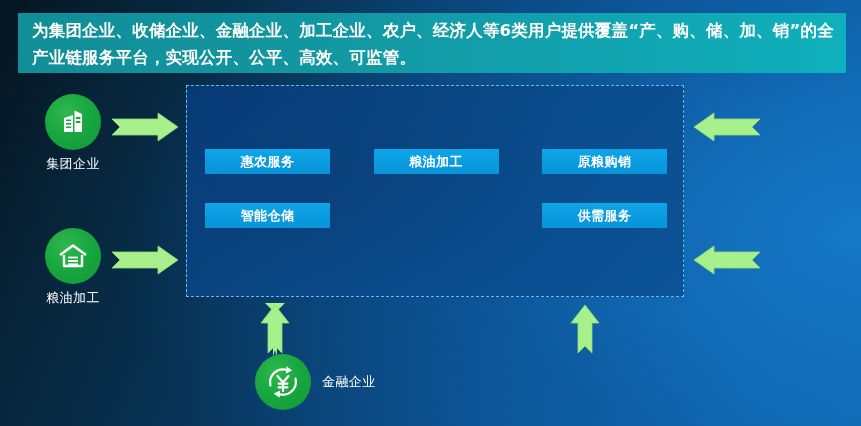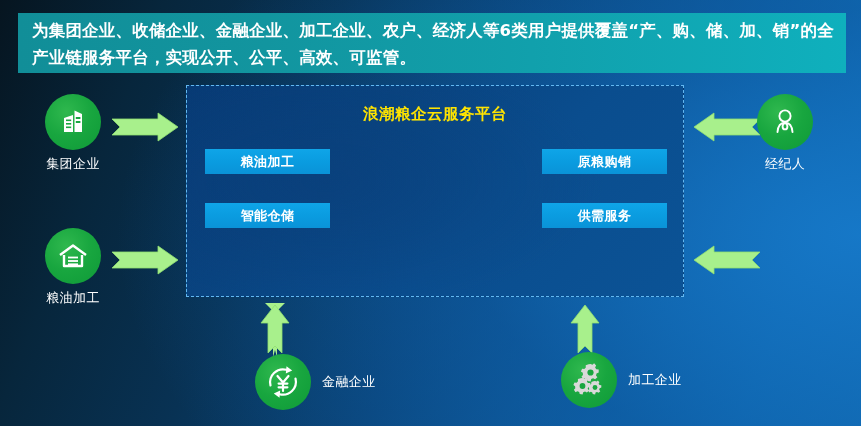--- a/index.html
+++ b/index.html
@@ -124,23 +124,23 @@
 </head>
 <body>
 
 <div id="stage">
 
   <div id="banner">
     <div class="btxt">为集团企业、收储企业、金融企业、加工企业、农户、经济人等6类用户提供覆盖“产、购、储、加、销”的全产业链服务平台，实现公开、公平、高效、可监管。</div>
   </div>
 
   <div id="panel">
-    <div id="panel-title">浪潮粮企云服务平台</div>
 
     <div class="svc-row" id="svc-row-0">
+      <div class="svc-box">惠农服务</div>
       <div class="svc-box">粮油加工</div>
       <div class="svc-box">原粮购销</div>
     </div>
 
     <div class="svc-row" id="svc-row-1">
       <div class="svc-box">智能仓储</div>
       <div class="svc-box">供需服务</div>
     </div>
   </div>
 
@@ -189,32 +189,20 @@
       <polygon points="0,7 8,15 0,23 46,23 46,29 66,15 46,1 46,7" fill="#a8f08c" stroke="#8fe070" stroke-width="0.8"></polygon>
     </svg>
   </div>
 
   <div class="arrow" style="left:692px; top:112px;">
     <svg width="68" height="30" viewBox="0 0 68 30">
       <polygon points="68,7 60,15 68,23 22,23 22,29 2,15 22,1 22,7" fill="#a8f08c" stroke="#8fe070" stroke-width="0.8"></polygon>
     </svg>
   </div>
 
-  <div class="node vert" style="left:757px; top:94px; width:56px;">
-    <div class="circ">
-      <svg width="34" height="34" viewBox="0 0 34 34">
-        <g fill="none" stroke="#ffffff" stroke-width="1.9" stroke-linecap="round">
-          <circle cx="17" cy="11" r="5.6"></circle>
-          <path d="M9.5 27 C10 20.5 13.3 17.6 17 17.6 C20.7 17.6 24 20.5 24.5 27"></path>
-          <ellipse cx="17" cy="21.4" rx="2.4" ry="3"></ellipse>
-        </g>
-      </svg>
-    </div>
-    <div class="node-label">经纪人</div>
-  </div>
 
   <div class="arrow" style="left:692px; top:245px;">
     <svg width="68" height="30" viewBox="0 0 68 30">
       <polygon points="68,7 60,15 68,23 22,23 22,29 2,15 22,1 22,7" fill="#a8f08c" stroke="#8fe070" stroke-width="0.8"></polygon>
     </svg>
   </div>
 
 
   <div class="arrow" style="left:258px; top:303px;">
     <svg width="34" height="56" viewBox="0 0 34 56">
@@ -242,35 +230,14 @@
     </div>
     <div class="node-label side">金融企业</div>
   </div>
 
   <div class="arrow" style="left:568px; top:303px;">
     <svg width="34" height="56" viewBox="0 0 34 56">
       <polygon points="17,2 31,20 24,20 24,50 17,43 10,50 10,20 3,20" fill="#a8f08c" stroke="#8fe070" stroke-width="0.8"></polygon>
     </svg>
   </div>
 
-  <div class="node horiz" style="left:561px; top:352px;">
-    <div class="circ">
-      <svg width="40" height="40" viewBox="0 0 40 40">
-        <g fill="#d9d9d9">
-          <g transform="translate(21.5,12.5)">
-            <path d="M0,-8.4 L2,-7.7 L3.6,-9.2 L5.6,-6.9 L4.6,-4.9 L5.8,-3.2 L8.2,-3.1 L8.2,0 L6,0.9 L5.5,2.9 L6.9,4.8 L4.6,6.8 L2.6,5.8 L0.7,6.6 L0.1,8.9 L-2.9,8.5 L-3.5,6.3 L-5.4,5.4 L-7.4,6.5 L-9,4 L-7.5,2.4 L-7.7,0.3 L-9.6,-1 L-8.4,-3.8 L-6.2,-3.5 L-4.7,-5 L-4.8,-7.2 L-1.9,-8.2 Z"></path>
-            <circle cx="0" cy="0" r="3.1" fill="#18a63f"></circle>
-          </g>
-          <g transform="translate(13.5,26)">
-            <path d="M0,-8 L2,-7.3 L3.5,-8.8 L5.4,-6.5 L4.4,-4.6 L5.5,-3 L7.8,-2.9 L7.8,0 L5.7,0.9 L5.2,2.8 L6.6,4.6 L4.4,6.5 L2.5,5.5 L0.7,6.3 L0.1,8.5 L-2.8,8.1 L-3.3,6 L-5.1,5.2 L-7,6.2 L-8.6,3.8 L-7.2,2.3 L-7.4,0.3 L-9.1,-1 L-8,-3.6 L-5.9,-3.3 L-4.5,-4.8 L-4.6,-6.9 L-1.8,-7.8 Z"></path>
-            <circle cx="0" cy="0" r="2.9" fill="#18a63f"></circle>
-          </g>
-          <g transform="translate(26,27.5)">
-            <path d="M0,-6.5 L1.7,-5.9 L2.9,-7.1 L4.4,-5.3 L3.6,-3.7 L4.5,-2.4 L6.3,-2.3 L6.3,0 L4.6,0.7 L4.2,2.3 L5.3,3.7 L3.6,5.3 L2,4.5 L0.6,5.1 L0.1,6.9 L-2.3,6.6 L-2.7,4.9 L-4.1,4.2 L-5.7,5 L-7,3.1 L-5.8,1.9 L-6,0.2 L-7.4,-0.8 L-6.5,-2.9 L-4.8,-2.7 L-3.6,-3.9 L-3.7,-5.6 L-1.5,-6.3 Z"></path>
-            <circle cx="0" cy="0" r="2.4" fill="#18a63f"></circle>
-          </g>
-        </g>
-      </svg>
-    </div>
-    <div class="node-label side">加工企业</div>
-  </div>
 
 </div>
 
 </body></html>

